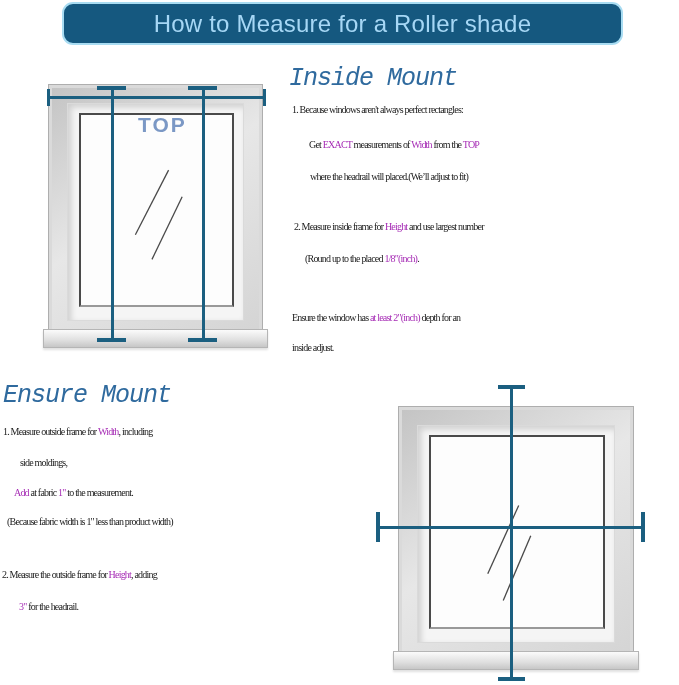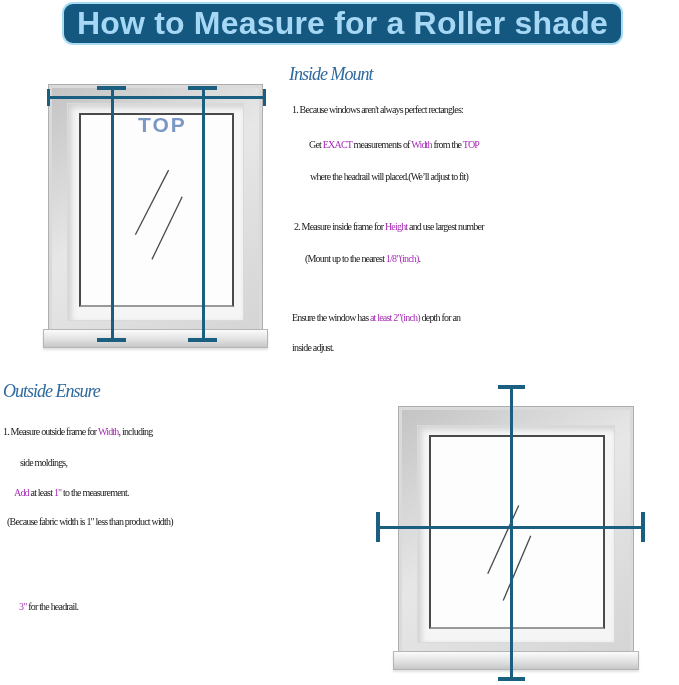--- a/index.html
+++ b/index.html
@@ -4,27 +4,27 @@
 <style>
   html,body{margin:0;padding:0;background:#ffffff;}
   body{width:679px;height:685px;overflow:hidden;position:relative;
        font-family:"Liberation Sans",sans-serif;}
   .canvas{position:absolute;left:0;top:0;width:679px;height:685px;background:#fff;}
 
   
   .banner{position:absolute;left:62px;top:2px;width:561px;height:43px;box-sizing:border-box;
           background:var(--banner-bg);border:2px solid var(--banner-border);border-radius:11px;
           display:flex;align-items:center;justify-content:center;}
-  .banner-text{color:var(--banner-text);font-weight:bold;font-size:32px;letter-spacing:0.2px;white-space:nowrap;}
+  .banner-text{color:var(--banner-text);font-weight:normal;font-size:24px;letter-spacing:0.2px;white-space:nowrap;}
 
   
   .line{position:absolute;font-size:10px;letter-spacing:-0.8px;white-space:nowrap;color:var(--body);font-family:Liberation Serif, serif;}
   .seg-k{color:var(--body);}
   .seg-p{color:var(--accent);}
-  .heading-serif{font-family:Liberation Serif, serif;font-style:italic;font-size:18px;
+  .heading-serif{font-family:Liberation Mono, monospace;font-style:italic;font-size:25px;
                  letter-spacing:-1px;color:var(--heading);}
 
   
   .window{position:absolute;}
   .casing{position:absolute;left:0;top:0;right:0;bottom:0;
           background:linear-gradient(145deg,#c3c3c3,#e7e7e7 45%,#d3d3d3);
           border:1px solid #aeaeae;box-shadow:inset 0 0 0 3px #dadada;}
   .sash{position:absolute;left:19px;top:19px;right:19px;bottom:24px;background:#f5f5f5;
         border:1px solid #dadada;box-shadow:inset 3px 3px 6px rgba(0,0,0,.16);}
   .glass{position:absolute;left:31px;top:29px;right:29px;bottom:38px;background:#fdfdfd;
@@ -69,29 +69,30 @@
   <div class="m" style="left:97px;top:338px;width:29px;height:4px"></div>
   <div class="m" style="left:202px;top:88px;width:3px;height:253px"></div>
   <div class="m" style="left:188px;top:86px;width:29px;height:4px"></div>
   <div class="m" style="left:188px;top:338px;width:29px;height:4px"></div>
 
   <div class="line heading-serif" style="left:289px;top:64px">Inside Mount</div>
   <div class="line" style="left:292px;top:104px"><span class="seg-k">1. Because windows aren't always perfect rectangles:</span></div>
   <div class="line" style="left:310px;top:171px"><span class="seg-k">where the headrail will placed.(We’ll adjust to fit)</span></div>
   <div class="line" style="left:309px;top:139px"><span class="seg-k">Get </span><span class="seg-p">EXACT</span><span class="seg-k"> measurements of </span><span class="seg-p">Width</span><span class="seg-k"> from the </span><span class="seg-p">TOP</span></div>
   <div class="line" style="left:294px;top:221px"><span class="seg-k">2. Measure inside frame for </span><span class="seg-p">Height</span><span class="seg-k"> and use largest number</span></div>
-  <div class="line" style="left:305px;top:253px"><span class="seg-k">(Mount up to the nearest </span><span class="seg-p">1/8"(inch)</span><span class="seg-k">.</span></div>
+  <div class="line" style="left:305px;top:253px"><span class="seg-k">(Round up to the placed </span><span class="seg-p">1/8"(inch)</span><span class="seg-k">.</span></div>
   <div class="line" style="left:292px;top:312px"><span class="seg-k">Ensure the window has </span><span class="seg-p">at least 2"(inch)</span><span class="seg-k"> depth for an</span></div>
   <div class="line" style="left:292px;top:342px"><span class="seg-k">inside adjust.</span></div>
 
-  <div class="line heading-serif" style="left:3px;top:381px">Outside Ensure</div>
+  <div class="line heading-serif" style="left:3px;top:381px">Ensure Mount</div>
   <div class="line" style="left:3px;top:426px"><span class="seg-k">1. Measure outside frame for </span><span class="seg-p">Width</span><span class="seg-k">, including</span></div>
   <div class="line" style="left:20px;top:457px"><span class="seg-k">side moldings,</span></div>
-  <div class="line" style="left:14px;top:487px"><span class="seg-p">Add</span><span class="seg-k"> at least </span><span class="seg-p">1"</span><span class="seg-k"> to the measurement.</span></div>
+  <div class="line" style="left:14px;top:487px"><span class="seg-p">Add</span><span class="seg-k"> at fabric </span><span class="seg-p">1"</span><span class="seg-k"> to the measurement.</span></div>
   <div class="line" style="left:7px;top:516px"><span class="seg-k">(Because fabric width is 1" less than product width)</span></div>
+  <div class="line" style="left:2px;top:569px"><span class="seg-k">2. Measure the outside frame for </span><span class="seg-p">Height</span><span class="seg-k">, adding</span></div>
   <div class="line" style="left:19px;top:601px"><span class="seg-p">3"</span><span class="seg-k">  for the headrail.</span></div>
 
   <div class="window" style="left:398px;top:406px;width:236px;height:261px">
     <div class="casing"></div>
     <div class="sash"></div>
     <div class="glass">
       <svg>
         <line x1="33%" y1="72%" x2="51%" y2="36%" stroke="#4a4a4a" stroke-width="1.3"></line>
         <line x1="42%" y1="86%" x2="58%" y2="52%" stroke="#4a4a4a" stroke-width="1.3"></line>
       </svg>

